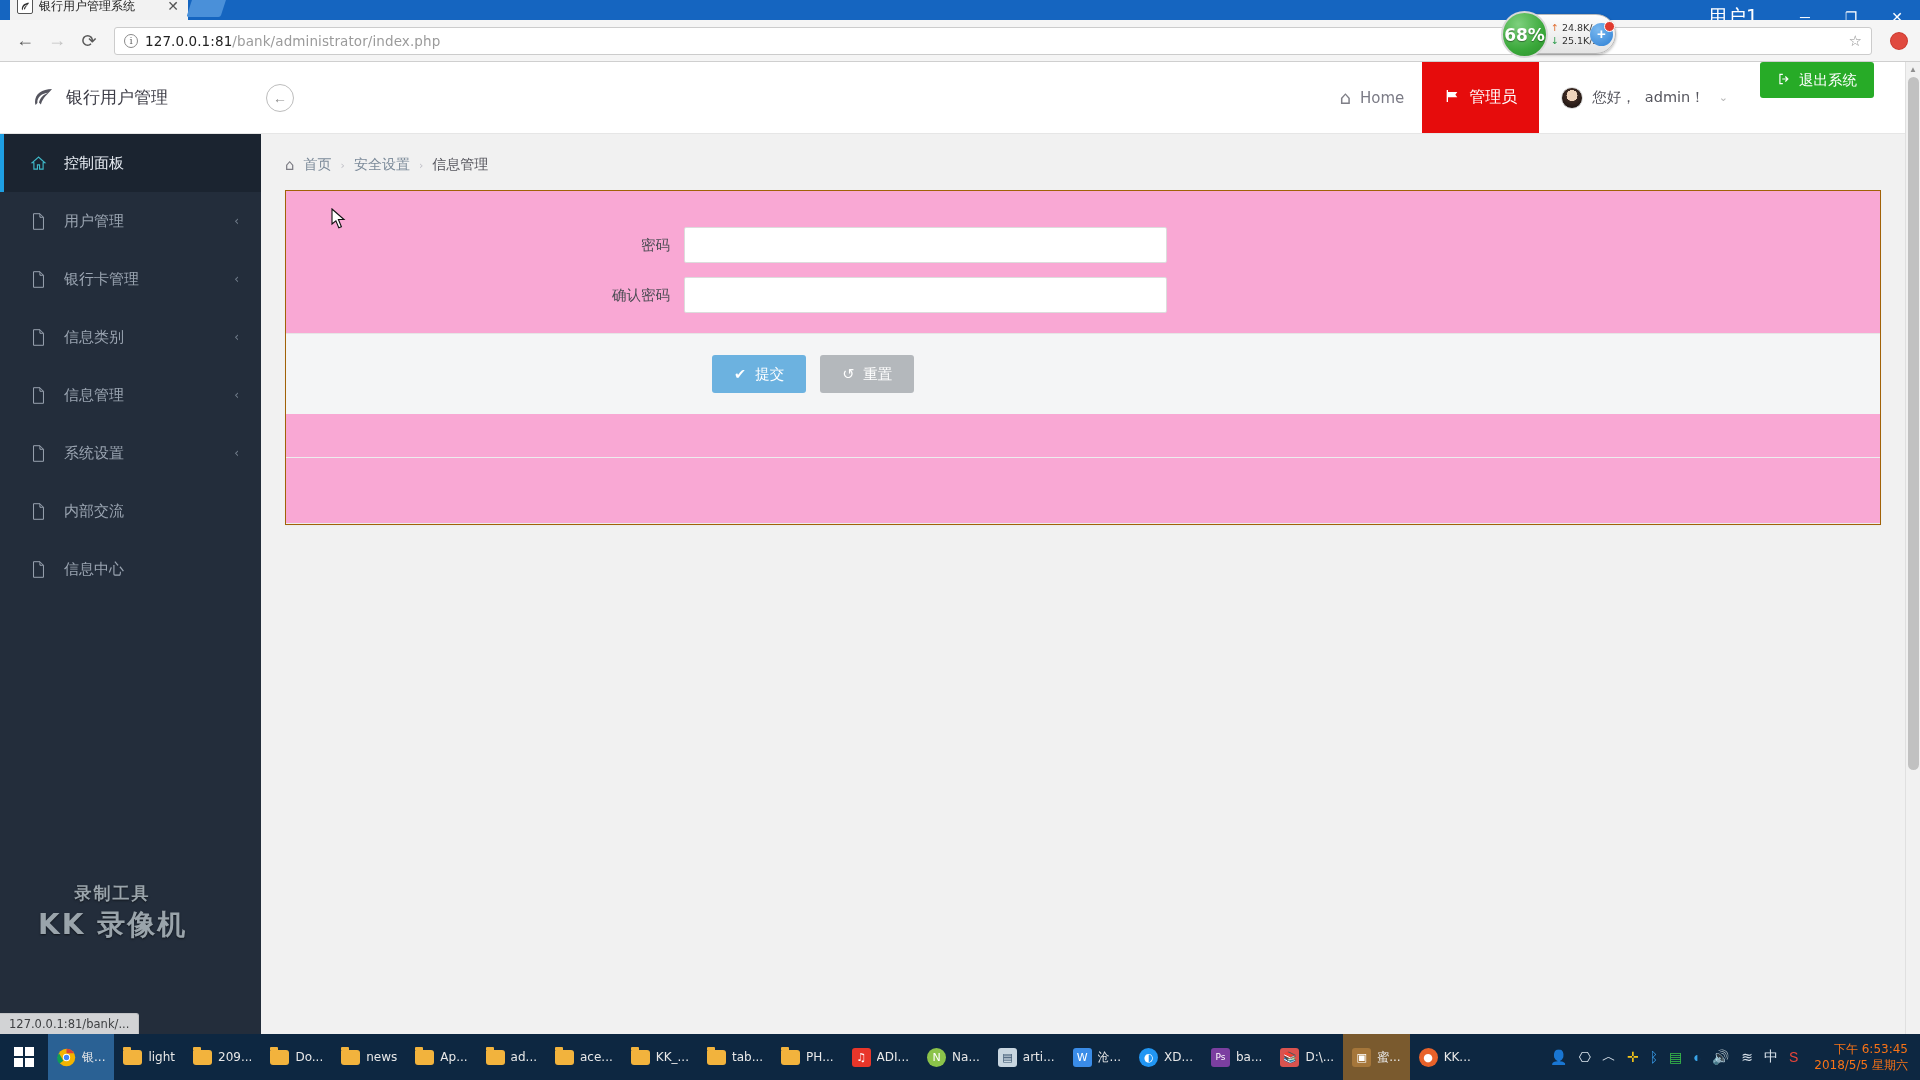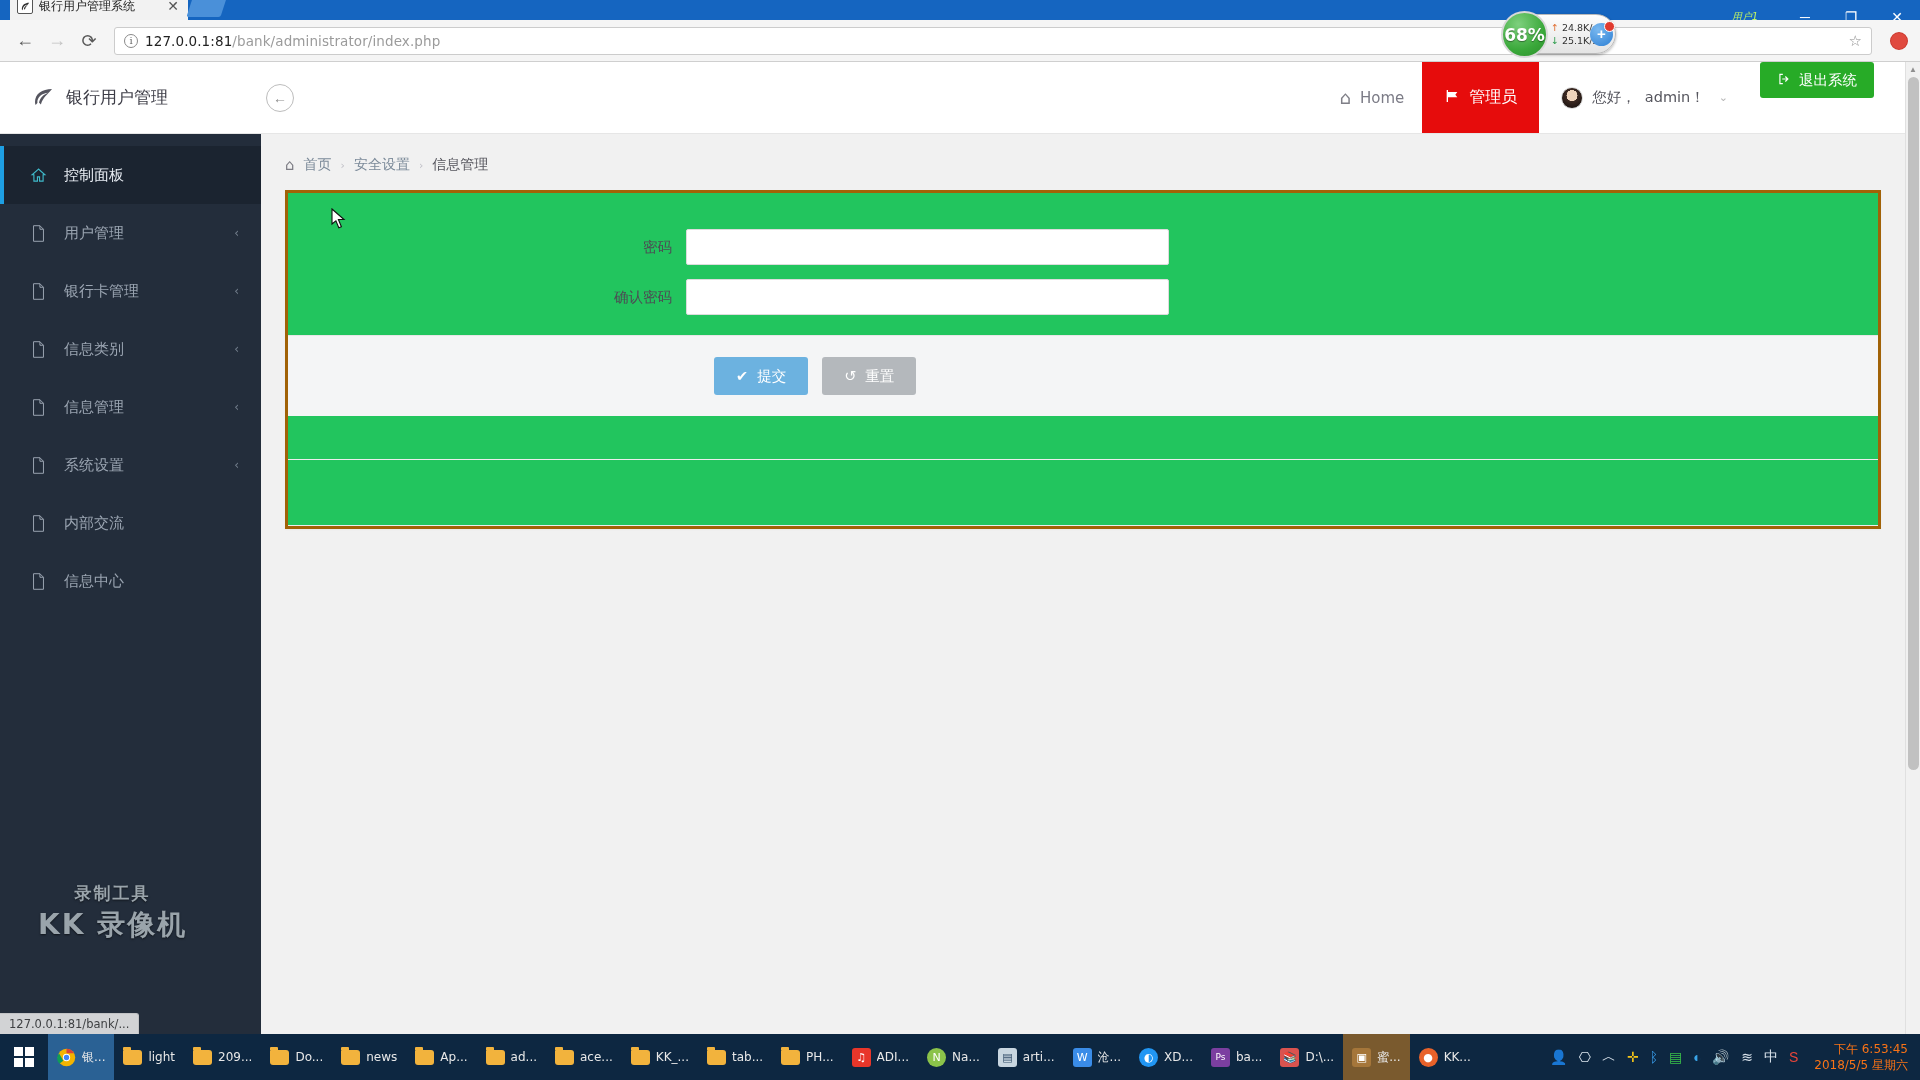--- a/index.html
+++ b/index.html
@@ -32,21 +32,21 @@
     font-family: "DejaVu Sans", sans-serif;
   }
   .tab-close { font-size: 14px; color: #555; cursor: default; padding: 0 2px; }
   .tab-newtab {
     width: 34px; height: 22px; margin-left: 2px; margin-bottom: 3px;
     background: #4a90d9; transform: skewX(-18deg); border-radius: 2px;
   }
   .titlebar-right {
     position: absolute; right: 0; top: 0; height: 33px; display: flex; align-items: center;
   }
-  .user-label { color: #bef264; font-size: 10px; margin-right: 24px; font-family: "DejaVu Sans", sans-serif; font-style: italic; }
+  .user-label { color: #ffffff; font-size: 19px; margin-right: 24px; font-family: "DejaVu Sans", sans-serif; }
   .win-btn {
     width: 46px; height: 33px; display: flex; align-items: center; justify-content: center;
     color: #fff; font-size: 14px;
   }
 
   
   .navbar {
     height: 42px; background: #f5f5f5; display: flex; align-items: center; gap: 2px;
     padding: 0 10px; border-bottom: 1px solid #cfcfcf; flex: none; position: relative;
   }
@@ -146,21 +146,21 @@
 
   
   .layout { display: flex; height: calc(100% - 72px); }
   .sidebar {
     width: 261px; background: #232d3b; flex: none; position: relative; overflow: hidden;
   }
   .nav-item {
     height: 58px; display: flex; align-items: center; padding: 0 22px 0 30px; gap: 17px;
     color: #9aa4b1; font-size: 15px; font-family: "DejaVu Sans", sans-serif; position: relative;
   }
-  .nav-item.active { background: #1b2430; color: #e9eef4; margin-top: 12px; }
+  .nav-item.active { background: #1b2430; color: #e9eef4; }
   .nav-item.active::before {
     content: ""; position: absolute; left: 0; top: 0; bottom: 0; width: 4px; background: #1e9fe3;
   }
   .nav-ico-box { width: 17px; display: flex; justify-content: center; flex: none; }
   .nav-item.active .nav-ico-box { color: #3fb9c9; }
   .nav-chev { margin-left: auto; font-size: 12px; color: #75808e; }
   .watermark {
     position: absolute; left: 38px; bottom: 92px; color: #9aa4ab; text-align: center;
     text-shadow: 0 1px 2px rgba(0,0,0,.55); font-family: "DejaVu Sans", sans-serif;
     line-height: 1.25; user-select: none;
@@ -173,21 +173,21 @@
   .breadcrumb {
     display: flex; align-items: center; gap: 9px; padding: 22px 0 0 24px;
     font-size: 14px; color: #8d8d95; font-family: "DejaVu Sans", sans-serif;
   }
   .bc-home-ico { color: #7d7d85; font-size: 15px; }
   .bc-link { color: #7b8a99; text-align: right; }
   .bc-sep { color: #bfbfc6; font-size: 11px; }
   .bc-current { color: #55555d; }
 
   .panel {
-    margin: 16px 24px 0 24px; background: #22c55e; border: 3px solid #a16207;
+    margin: 16px 24px 0 24px; background: #f9a8d4; border: 1px solid #a16207;
     box-shadow: 0 1px 2px rgba(0,0,0,.03);
   }
   .form-area { padding: 36px 0 6px 0; }
   .form-row { display: flex; align-items: center; margin-bottom: 14px; }
   .form-label {
     width: 398px; text-align: right; padding-right: 14px; font-size: 14.5px; color: #4c4c54;
     font-family: "DejaVu Sans", sans-serif;
   }
   .form-input {
     width: 483px; height: 36px; border: 1px solid #dcdcdc; background: #fff; border-radius: 2px;

